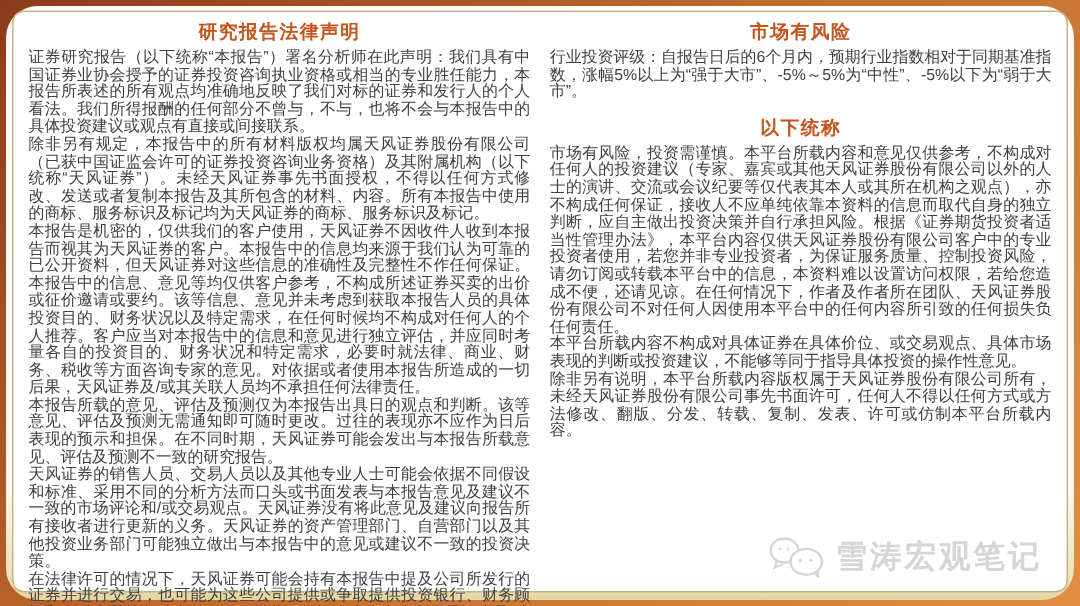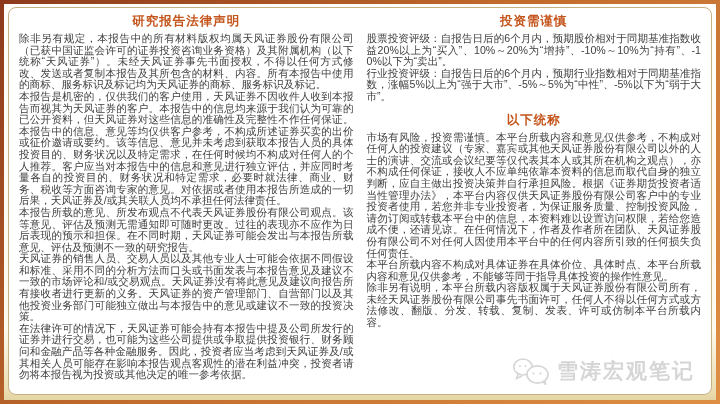--- a/index.html
+++ b/index.html
@@ -12,20 +12,21 @@
     box-sizing:border-box;
     width:720px;height:404px;
     padding:4px;
     background:linear-gradient(135deg,#8c3a1c 0%,#c06a2c 45%,#df8f45 100%);
   }
   .mat{
     box-sizing:border-box;
     width:100%;height:100%;
     padding:3px 4px 5px 4px;
     background:linear-gradient(180deg,#fffefa 0%,#fdf9ee 82%,#ecdfb4 97%,#e4d5a2 100%);
+    border-radius:21px;
   }
   .panel{
     box-sizing:border-box;
     position:relative;
     width:100%;height:100%;
     border:1px solid #c7b183;
     border-radius:8px;
     background:#ffffff;
     padding:5px 10px 4px 10px;
     display:flex;
@@ -66,35 +67,35 @@
 </style>
 </head>
 <body>
 
 <div class="frame">
   <div class="mat">
     <div class="panel">
 
       <div class="col">
         <h2 class="sec-title">研究报告法律声明</h2>
+        <p>证券研究报告（以下统称“本报告”）署名分析师在此声明：我们具有中国证券业协会授予的证券投资咨询执业资格或相当的专业胜任能力，本报告所表述的所有观点均准确地反映了我们对标的证券和发行人的个人看法。我们所得报酬的任何部分不曾与，不与，也将不会与本报告中的具体投资建议或观点有直接或间接联系。</p>
         <p>除非另有规定，本报告中的所有材料版权均属天风证券股份有限公司（已获中国证监会许可的证券投资咨询业务资格）及其附属机构（以下统称“天风证券”）。未经天风证券事先书面授权，不得以任何方式修改、发送或者复制本报告及其所包含的材料、内容。所有本报告中使用的商标、服务标识及标记均为天风证券的商标、服务标识及标记。</p>
         <p>本报告是机密的，仅供我们的客户使用，天风证券不因收件人收到本报告而视其为天风证券的客户。本报告中的信息均来源于我们认为可靠的已公开资料，但天风证券对这些信息的准确性及完整性不作任何保证。本报告中的信息、意见等均仅供客户参考，不构成所述证券买卖的出价或征价邀请或要约。该等信息、意见并未考虑到获取本报告人员的具体投资目的、财务状况以及特定需求，在任何时候均不构成对任何人的个人推荐。客户应当对本报告中的信息和意见进行独立评估，并应同时考量各自的投资目的、财务状况和特定需求，必要时就法律、商业、财务、税收等方面咨询专家的意见。对依据或者使用本报告所造成的一切后果，天风证券及/或其关联人员均不承担任何法律责任。</p>
-        <p>本报告所载的意见、所发布观点不代表天风证券股份有限公司观点。该等意见、评估及预测无需通知即可随时更改。过往的表现亦不应作为日后表现的预示和担保。在不同时期，天风证券可能会发出与本报告所载意见、评估及预测不一致的研究报告。</p>
+        <p>本报告所载的意见、评估及预测仅为本报告出具日的观点和判断。该等意见、评估及预测无需通知即可随时更改。过往的表现亦不应作为日后表现的预示和担保。在不同时期，天风证券可能会发出与本报告所载意见、评估及预测不一致的研究报告。</p>
         <p>天风证券的销售人员、交易人员以及其他专业人士可能会依据不同假设和标准、采用不同的分析方法而口头或书面发表与本报告意见及建议不一致的市场评论和/或交易观点。天风证券没有将此意见及建议向报告所有接收者进行更新的义务。天风证券的资产管理部门、自营部门以及其他投资业务部门可能独立做出与本报告中的意见或建议不一致的投资决策。</p>
         <p>在法律许可的情况下，天风证券可能会持有本报告中提及公司所发行的证券并进行交易，也可能为这些公司提供或争取提供投资银行、财务顾问和金融产品等各种金融服务。因此，投资者应当考虑到天风证券及/或其相关人员可能存在影响本报告观点客观性的潜在利益冲突，投资者请勿将本报告视为投资或其他决定的唯一参考依据。</p>
       </div>
 
       <div class="col">
-        <h2 class="sec-title">投资需谨慎</h2>
-        <p>股票投资评级：自报告日后的6个月内，预期股价相对于同期基准指数收益20%以上为“买入”、10%～20%为“增持”、-10%～10%为“持有”、-10%以下为“卖出”。</p>
+        <h2 class="sec-title">市场有风险</h2>
         <p>行业投资评级：自报告日后的6个月内，预期行业指数相对于同期基准指数，涨幅5%以上为“强于大市”、-5%～5%为“中性”、-5%以下为“弱于大市”。</p>
 
         <h2 class="sec-title gap-above">以下统称</h2>
         <p>市场有风险，投资需谨慎。本平台所载内容和意见仅供参考，不构成对任何人的投资建议（专家、嘉宾或其他天风证券股份有限公司以外的人士的演讲、交流或会议纪要等仅代表其本人或其所在机构之观点），亦不构成任何保证，接收人不应单纯依靠本资料的信息而取代自身的独立判断，应自主做出投资决策并自行承担风险。根据《证券期货投资者适当性管理办法》，本平台内容仅供天风证券股份有限公司客户中的专业投资者使用，若您并非专业投资者，为保证服务质量、控制投资风险，请勿订阅或转载本平台中的信息，本资料难以设置访问权限，若给您造成不便，还请见谅。在任何情况下，作者及作者所在团队、天风证券股份有限公司不对任何人因使用本平台中的任何内容所引致的任何损失负任何责任。</p>
-        <p>本平台所载内容不构成对具体证券在具体价位、具体时点、本平台所载内容和意见仅供参考，不能够等同于指导具体投资的操作性意见。</p>
+        <p>本平台所载内容不构成对具体证券在具体价位、或交易观点、具体市场表现的判断或投资建议，不能够等同于指导具体投资的操作性意见。</p>
         <p>除非另有说明，本平台所载内容版权属于天风证券股份有限公司所有，未经天风证券股份有限公司事先书面许可，任何人不得以任何方式或方法修改、翻版、分发、转载、复制、发表、许可或仿制本平台所载内容。</p>
       </div>
 
       <div class="watermark">
         <svg class="wm-icon" width="38" height="28" viewBox="0 0 38 28" fill="none" stroke="#d6d6d6" stroke-width="1.6">
           <ellipse cx="11" cy="10" rx="9.2" ry="8"></ellipse>
           <path d="M6 17 L4.5 21.5 L10 19"></path>
           <ellipse cx="25.5" cy="17.5" rx="10.5" ry="8.6" fill="#ffffff"></ellipse>
           <path d="M31 24.5 L33.5 27.5 L33 23"></path>
           <circle cx="8" cy="9" r="1" fill="#d6d6d6" stroke="none"></circle>

